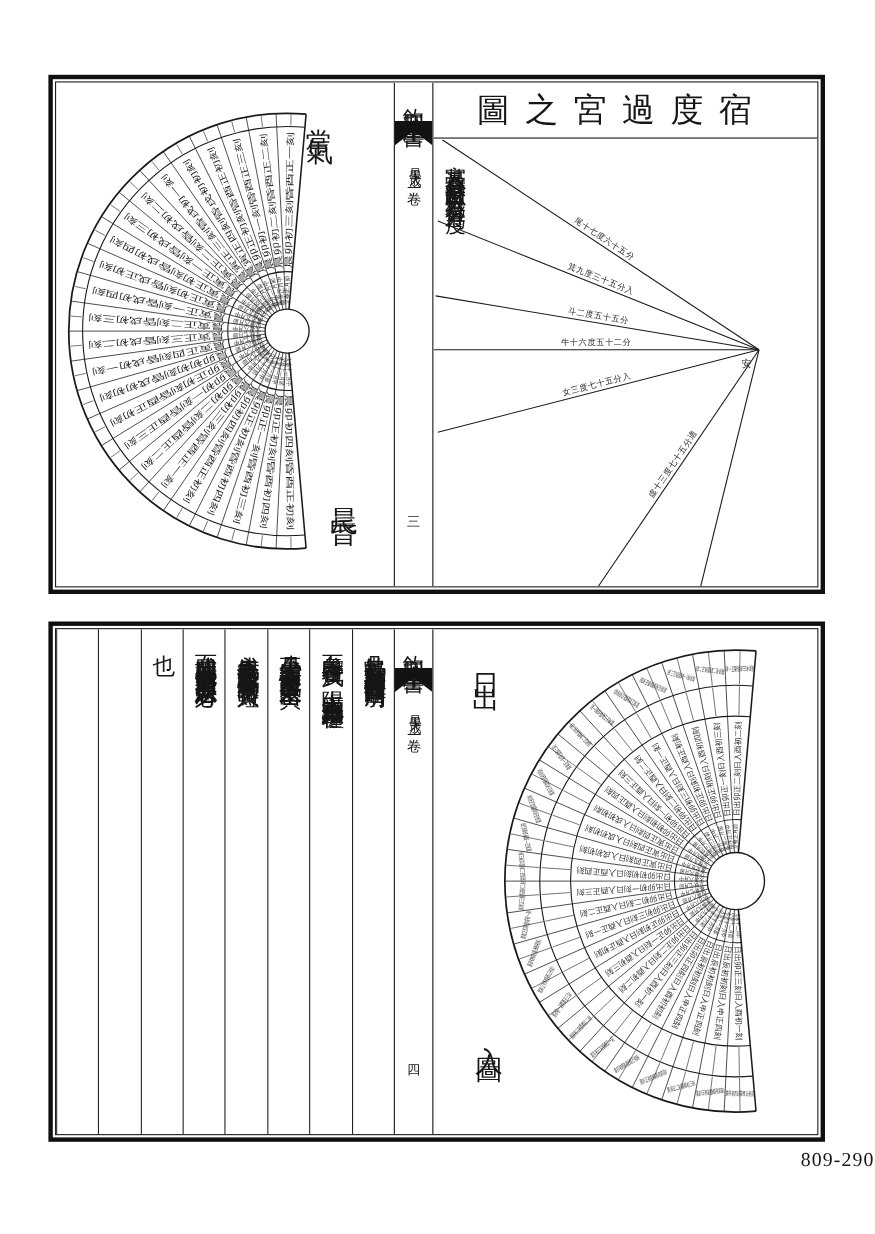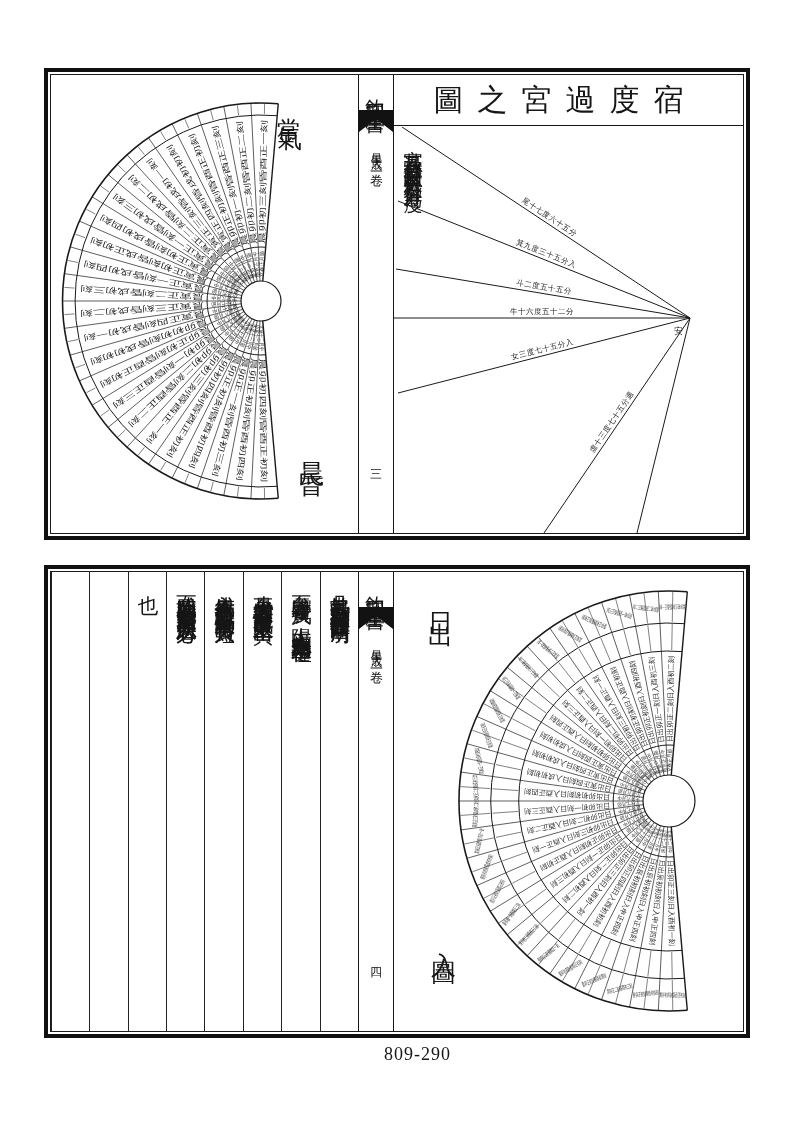--- a/index.html
+++ b/index.html
@@ -47,21 +47,21 @@
   #bp-fan-label-upper{left:30px;top:20px;}
   #bp-fan-label-lower{left:33px;top:360px;}
 
   .bp-left{position:absolute;left:0;top:0;width:307px;height:100%;}
   .text-col{
     position:absolute;top:0;height:100%;width:38.4px;box-sizing:border-box;
     border-left:1px solid #232323;
     writing-mode:vertical-rl;font-size:20.5px;line-height:37.5px;
     padding-top:7px;letter-spacing:1.5px;
   }
-  .footer{position:absolute;left:0;right:0;top:1044px;text-align:center;
+  .footer{position:absolute;left:0;right:0;top:1044px;text-align:right;
     font-size:18px;letter-spacing:1px;padding-left:40px;}
   svg text{fill:#222;}
 </style>
 </head>
 <body>
 
 <div class="panel" id="top-panel">
   <div class="panel-inner">
 
     <div class="tp-left">

